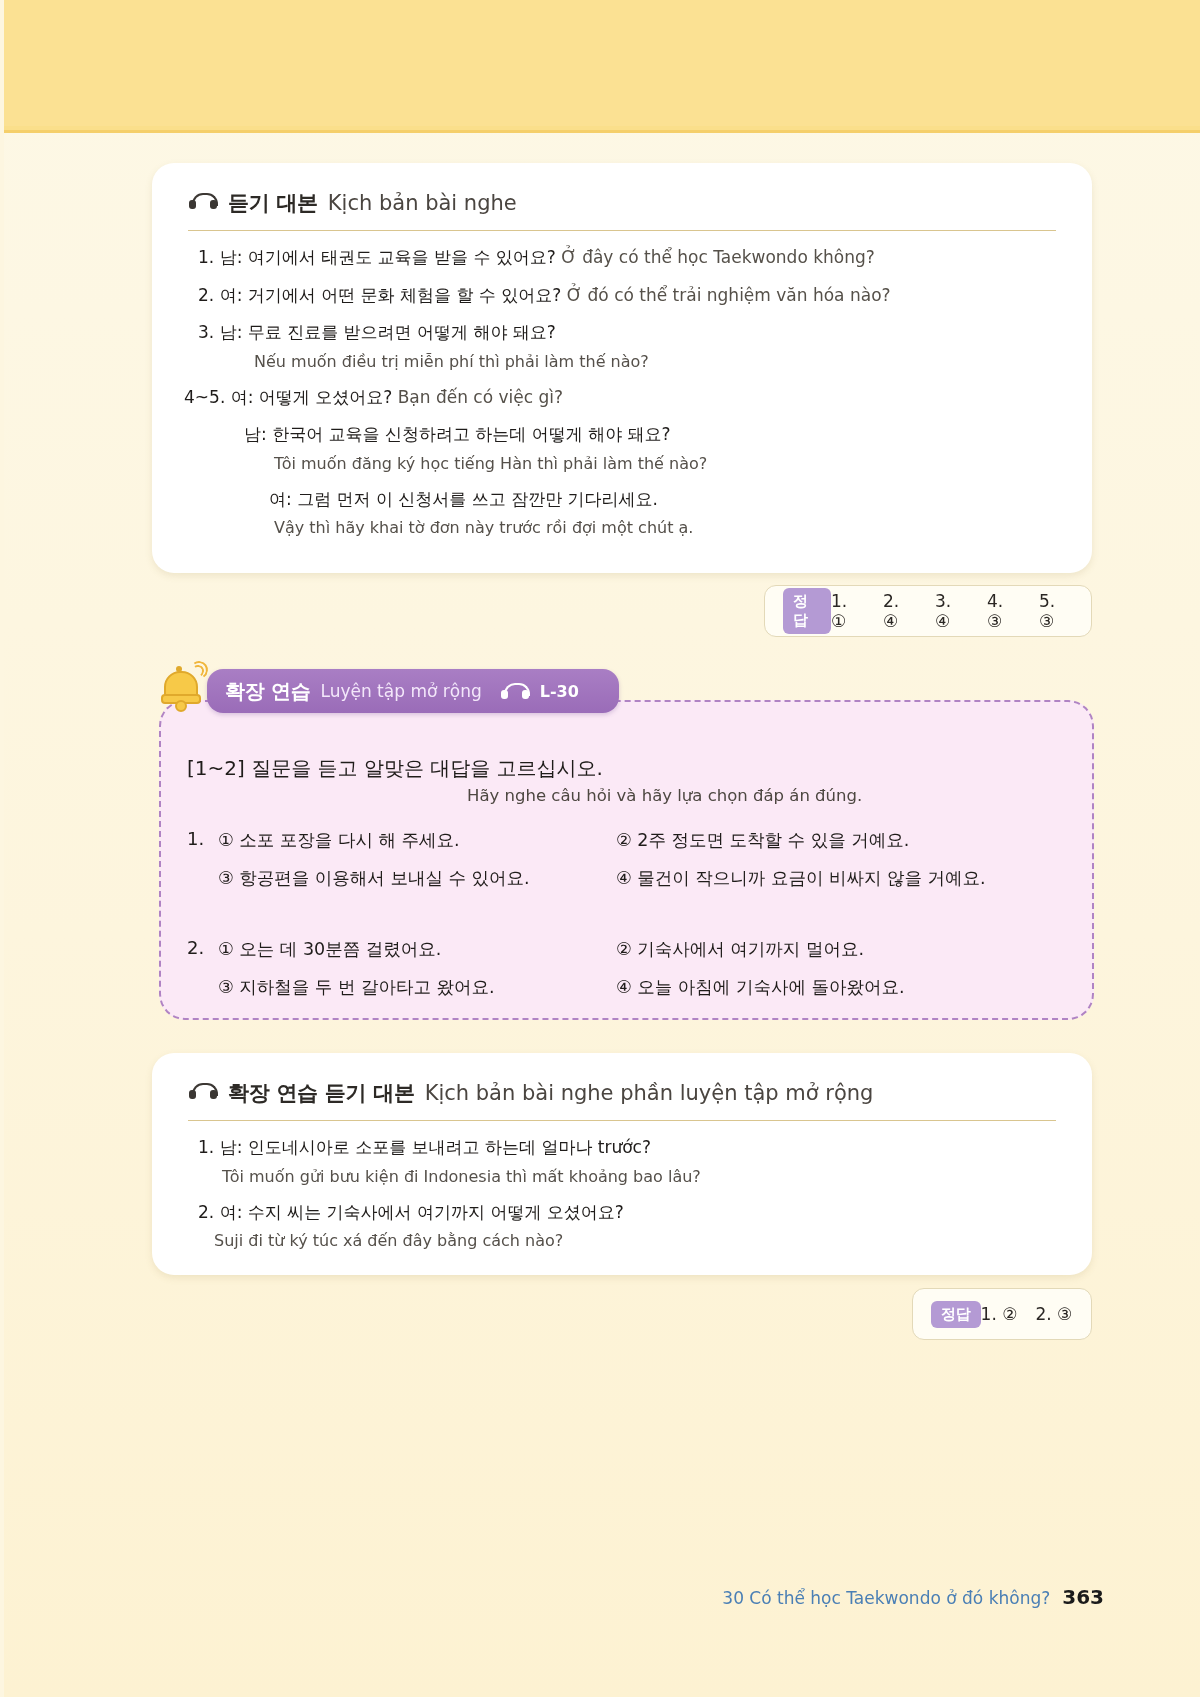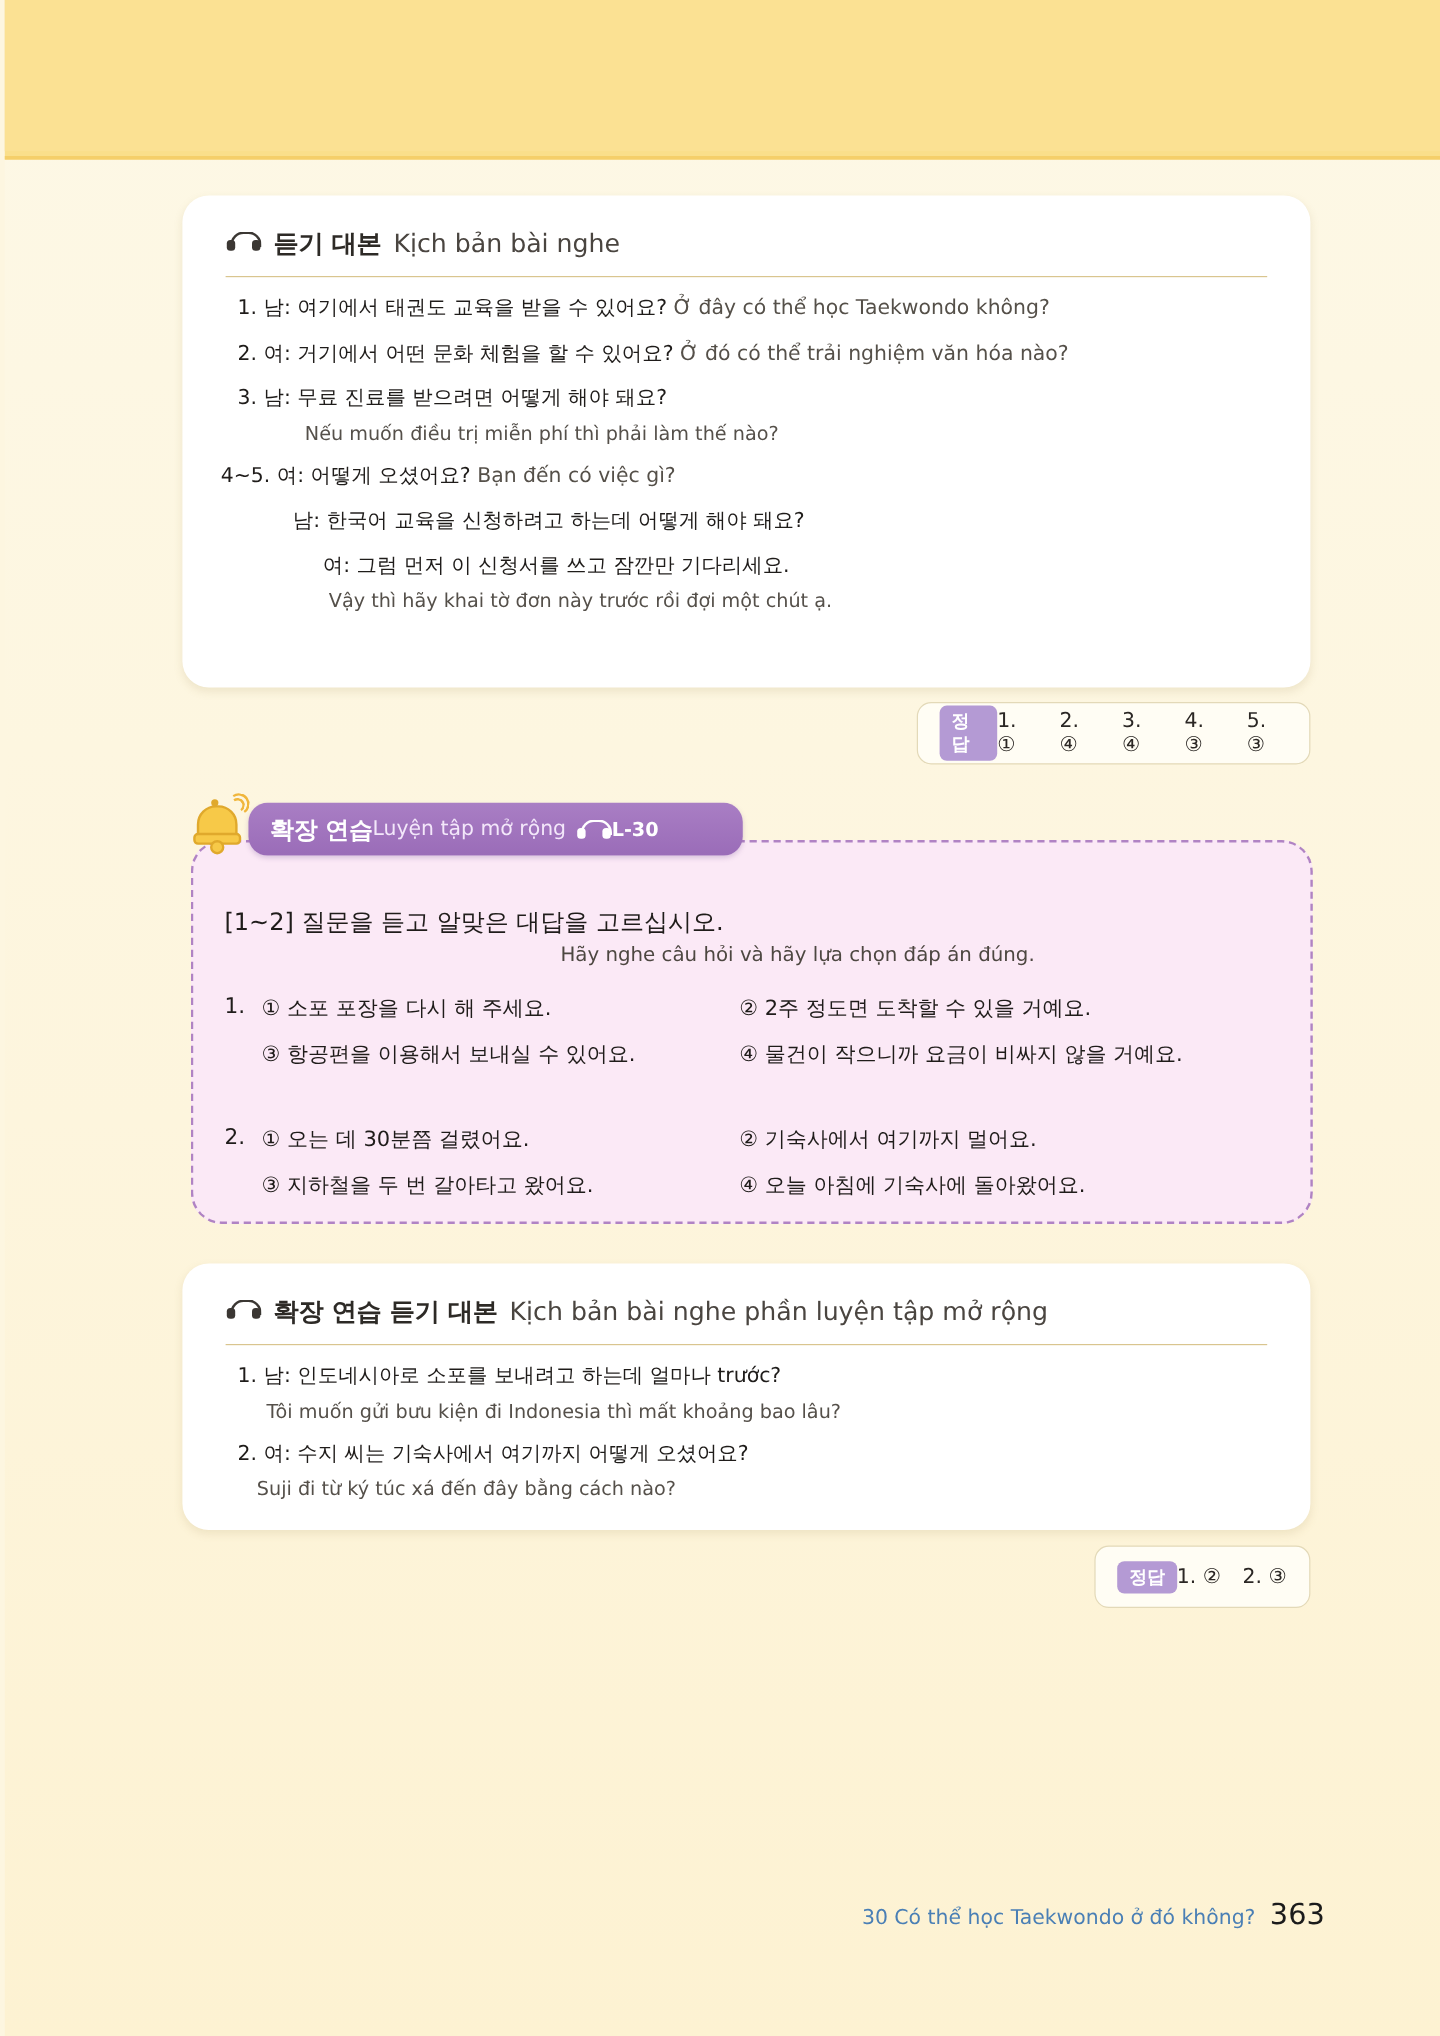--- a/index.html
+++ b/index.html
@@ -143,21 +143,21 @@
     border: 2.5px dashed #b083c4;
     border-radius: 26px;
     box-sizing: border-box;
   }
   .tab {
     position: absolute;
     background: linear-gradient(180deg,#a97ec4 0%, #9a6cb8 100%);
     border-radius: 16px;
     display: flex;
     align-items: center;
-    gap: 0;
+    gap: 10px;
     padding: 0 18px;
     box-sizing: border-box;
     box-shadow: 0 2px 4px rgba(120,80,150,0.25);
   }
   .tab .t-ko {
     color: #ffffff;
     font-weight: bold;
     font-size: 20px;
     letter-spacing: -0.3px;
   }
@@ -247,22 +247,22 @@
     bottom: 88px;
     display: flex;
     align-items: baseline;
     gap: 12px;
   }
   .footer .ftext {
     font-size: 17px;
     color: #4a7fb5;
   }
   .footer .fnum {
-    font-size: 24px;
-    font-weight: normal;
+    font-size: 20px;
+    font-weight: bold;
     color: #1b1b1b;
   }
 </style>
 </head>
 <body>
 
 <div class="page">
 
   <div class="top-band">
     <div class="top-band-inner"></div>
@@ -300,20 +300,21 @@
       <div class="sub" style="margin-left:56px;">Nếu muốn điều trị miễn phí thì phải làm thế nào?</div>
 
       <div class="line" style="margin-left:-14px;">
         <span class="ko">4~5.</span>
         <span class="ko">여: 어떻게 오셨어요?</span>
         <span class="vi">Bạn đến có việc gì?</span>
       </div>
       <div class="line" style="margin-left:46px;">
         <span class="ko">남: 한국어 교육을 신청하려고 하는데 어떻게 해야 돼요?</span>
       </div>
+      <div class="sub" style="margin-left:76px;">Tôi muốn đăng ký học tiếng Hàn thì phải làm thế nào?</div>
       <div class="line" style="margin-left:71px;">
         <span class="ko">여: 그럼 먼저 이 신청서를 쓰고 잠깐만 기다리세요.</span>
       </div>
       <div class="sub" style="margin-left:76px;">Vậy thì hãy khai tờ đơn này trước rồi đợi một chút ạ.</div>
     </div>
   </div>
 
   <div class="answer-box" style="left:760px; top:585px; width:328px; height:52px;">
     <span class="answer-chip">정답</span>
     <span class="answer-items">

